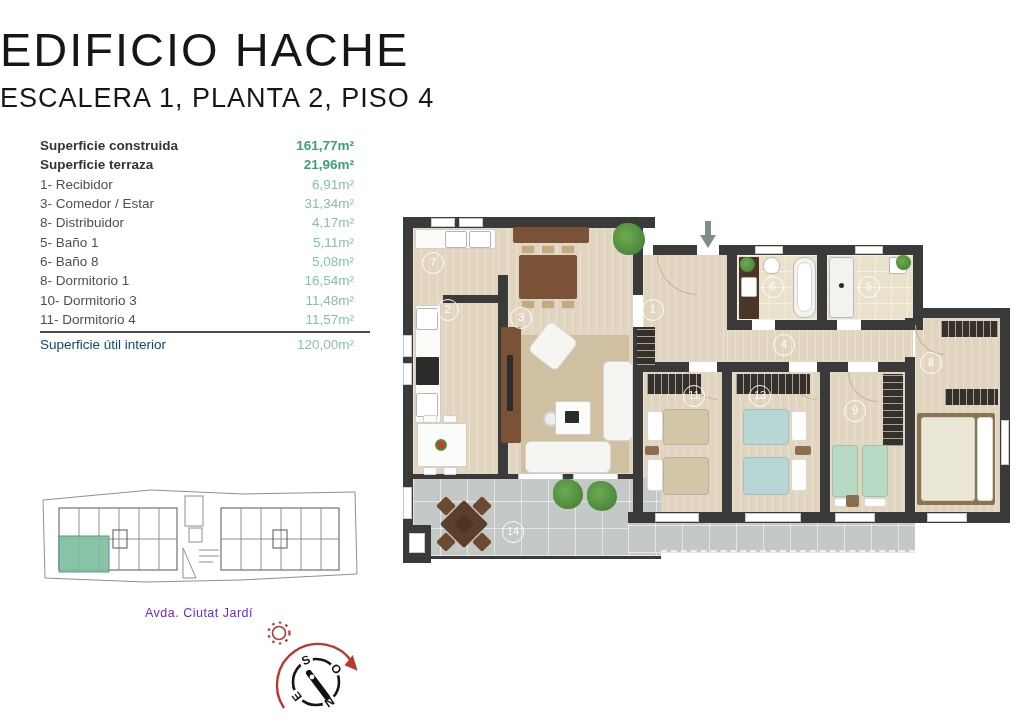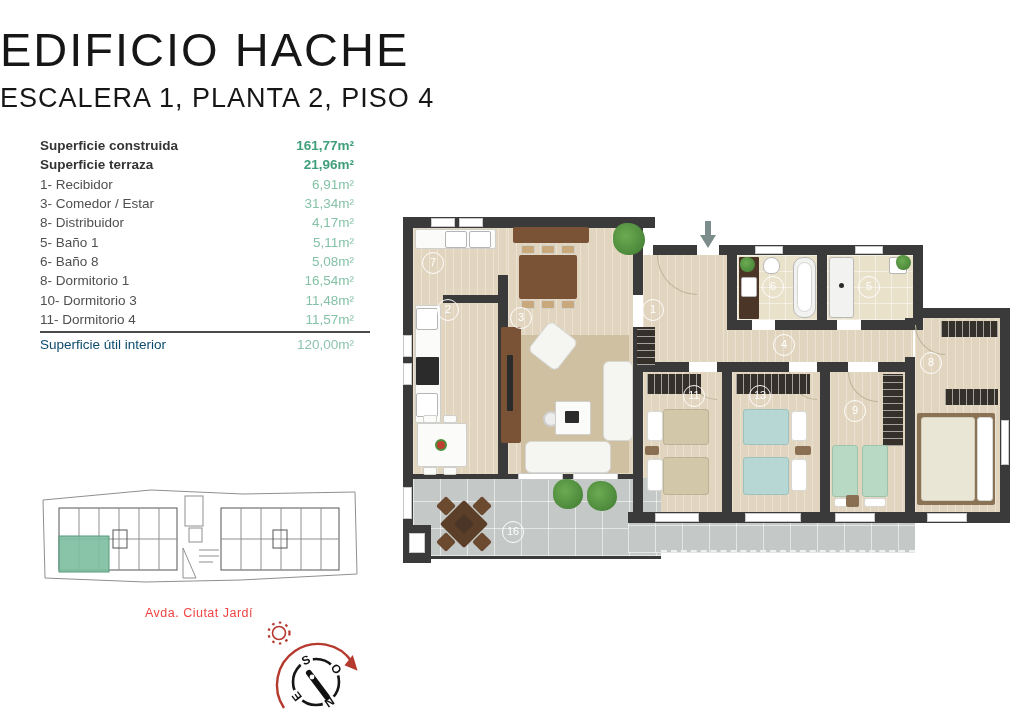--- a/index.html
+++ b/index.html
@@ -61,21 +61,21 @@
   .lampc{border:2px solid #cfcfcf;border-radius:50%;background:#ededed;}
   .bowl{background:#bb4030;border:2px solid #4d8f3a;border-radius:50%;}
   .arrowstem{background:#7d8d8c;}
   .arrowhead{width:0;height:0;border-left:8px solid transparent;border-right:8px solid transparent;
              border-top:13px solid #7d8d8c;background:transparent !important;}
   .marker{width:22px;height:22px;border:1.5px solid rgba(255,255,255,.95);border-radius:50%;
           color:#fff;font-size:11px;line-height:19px;text-align:center;}
 
   
   .site{position:absolute;left:33px;top:478px;width:332px;}
-  .site .street{width:332px;text-align:center;color:#ef4444;font-size:12.5px;margin-top:2px;letter-spacing:.5px;}
+  .site .street{width:332px;text-align:center;color:#6d28d9;font-size:12.5px;margin-top:2px;letter-spacing:.5px;}
 
   
   .price{position:absolute;left:45px;top:644px;width:138px;height:34px;border:2px solid #46a383;
          color:#46a383;font-size:26px;font-family:"DejaVu Sans","Liberation Sans",sans-serif;
          display:flex;align-items:center;justify-content:center;}
 
   
   .compass{position:absolute;left:262px;top:620px;width:100px;height:100px;}
 </style>
 </head>
@@ -300,21 +300,21 @@
         <div class="marker" style="left: 34px; top: 84px;">2</div>
         <div class="marker" style="left: 107px; top: 92px;">3</div>
         <div class="marker" style="left: 370px; top: 119px;">4</div>
         <div class="marker" style="left: 455px; top: 61px;">5</div>
         <div class="marker" style="left: 359px; top: 61px;">6</div>
         <div class="marker" style="left: 19px; top: 37px;">7</div>
         <div class="marker" style="left: 517px; top: 137px;">8</div>
         <div class="marker" style="left: 441px; top: 185px;">9</div>
         <div class="marker" style="left: 346px; top: 170px;">13</div>
         <div class="marker" style="left: 280px; top: 170px;">11</div>
-        <div class="marker" style="left: 99px; top: 306px;">16</div>
+        <div class="marker" style="left: 99px; top: 306px;">14</div>
       </div>
   </div>
 
   <div class="site">
     <svg viewBox="0 0 332 122" width="332" height="122">
       <g stroke="#8f8f8f" fill="none" stroke-width="1">
         <polygon points="10,22 118,12 210,16 322,14 324,96 208,102 112,104 12,100"></polygon>
         <rect x="26" y="30" width="118" height="62" stroke="#555"></rect>
         <line x1="26" y1="61" x2="144" y2="61"></line>
         <line x1="46" y1="30" x2="46" y2="92"></line>

